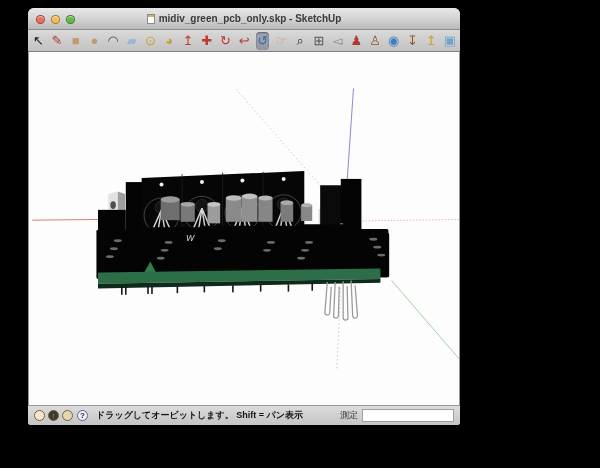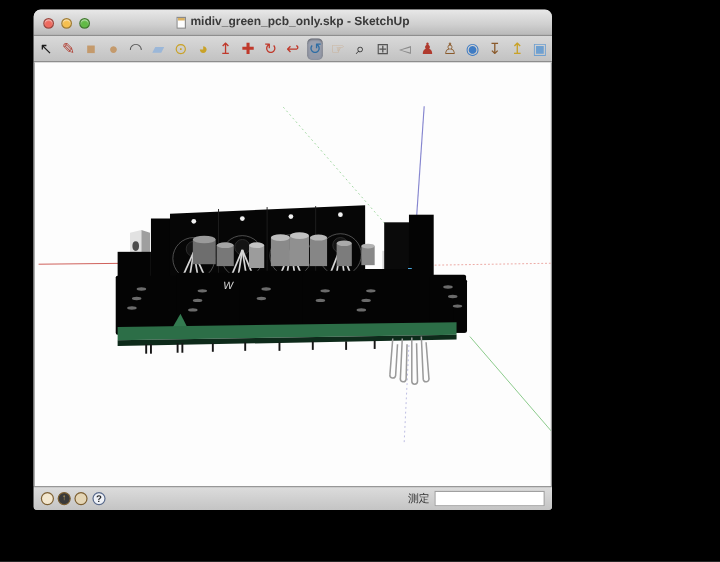--- a/index.html
+++ b/index.html
@@ -301,18 +301,19 @@
     </svg>
   </div>
 
   <div class="statusbar">
     <span id="coins" style="display:flex;gap:3px;">
         <span class="coin c1"></span>
         <span class="coin c2">↑</span>
         <span class="coin c3"></span>
       </span>
     <span class="help">?</span>
+    <span class="hint">ドラッグしてオービットします。 Shift = パン表示</span>
     <span class="measure">
       <span class="measure-label">測定</span>
       <input class="measure-input" value="" style="">
     </span>
   </div>
 </div>
 
 </body></html>

